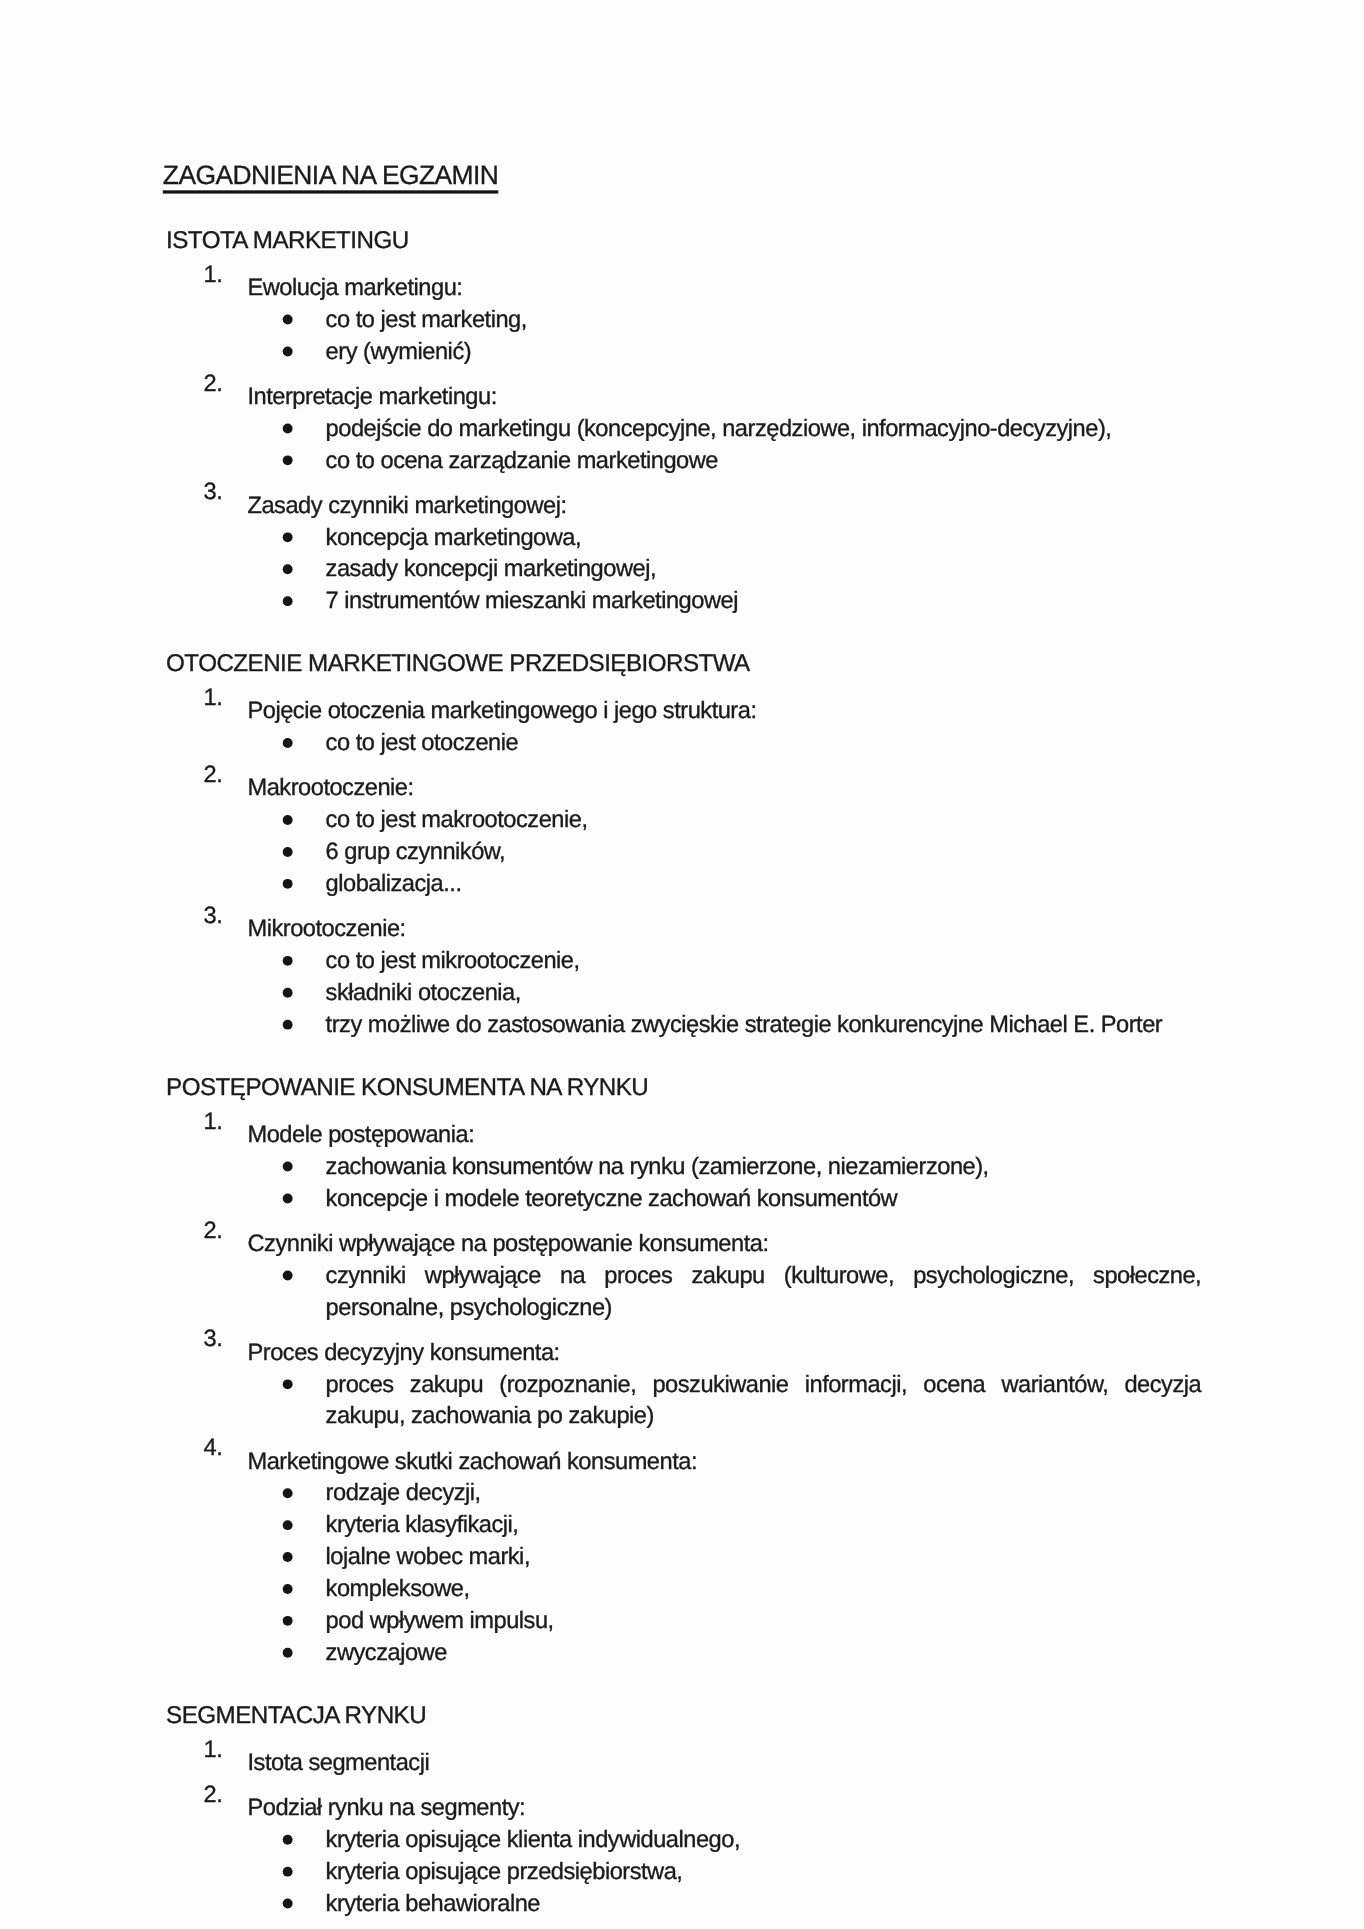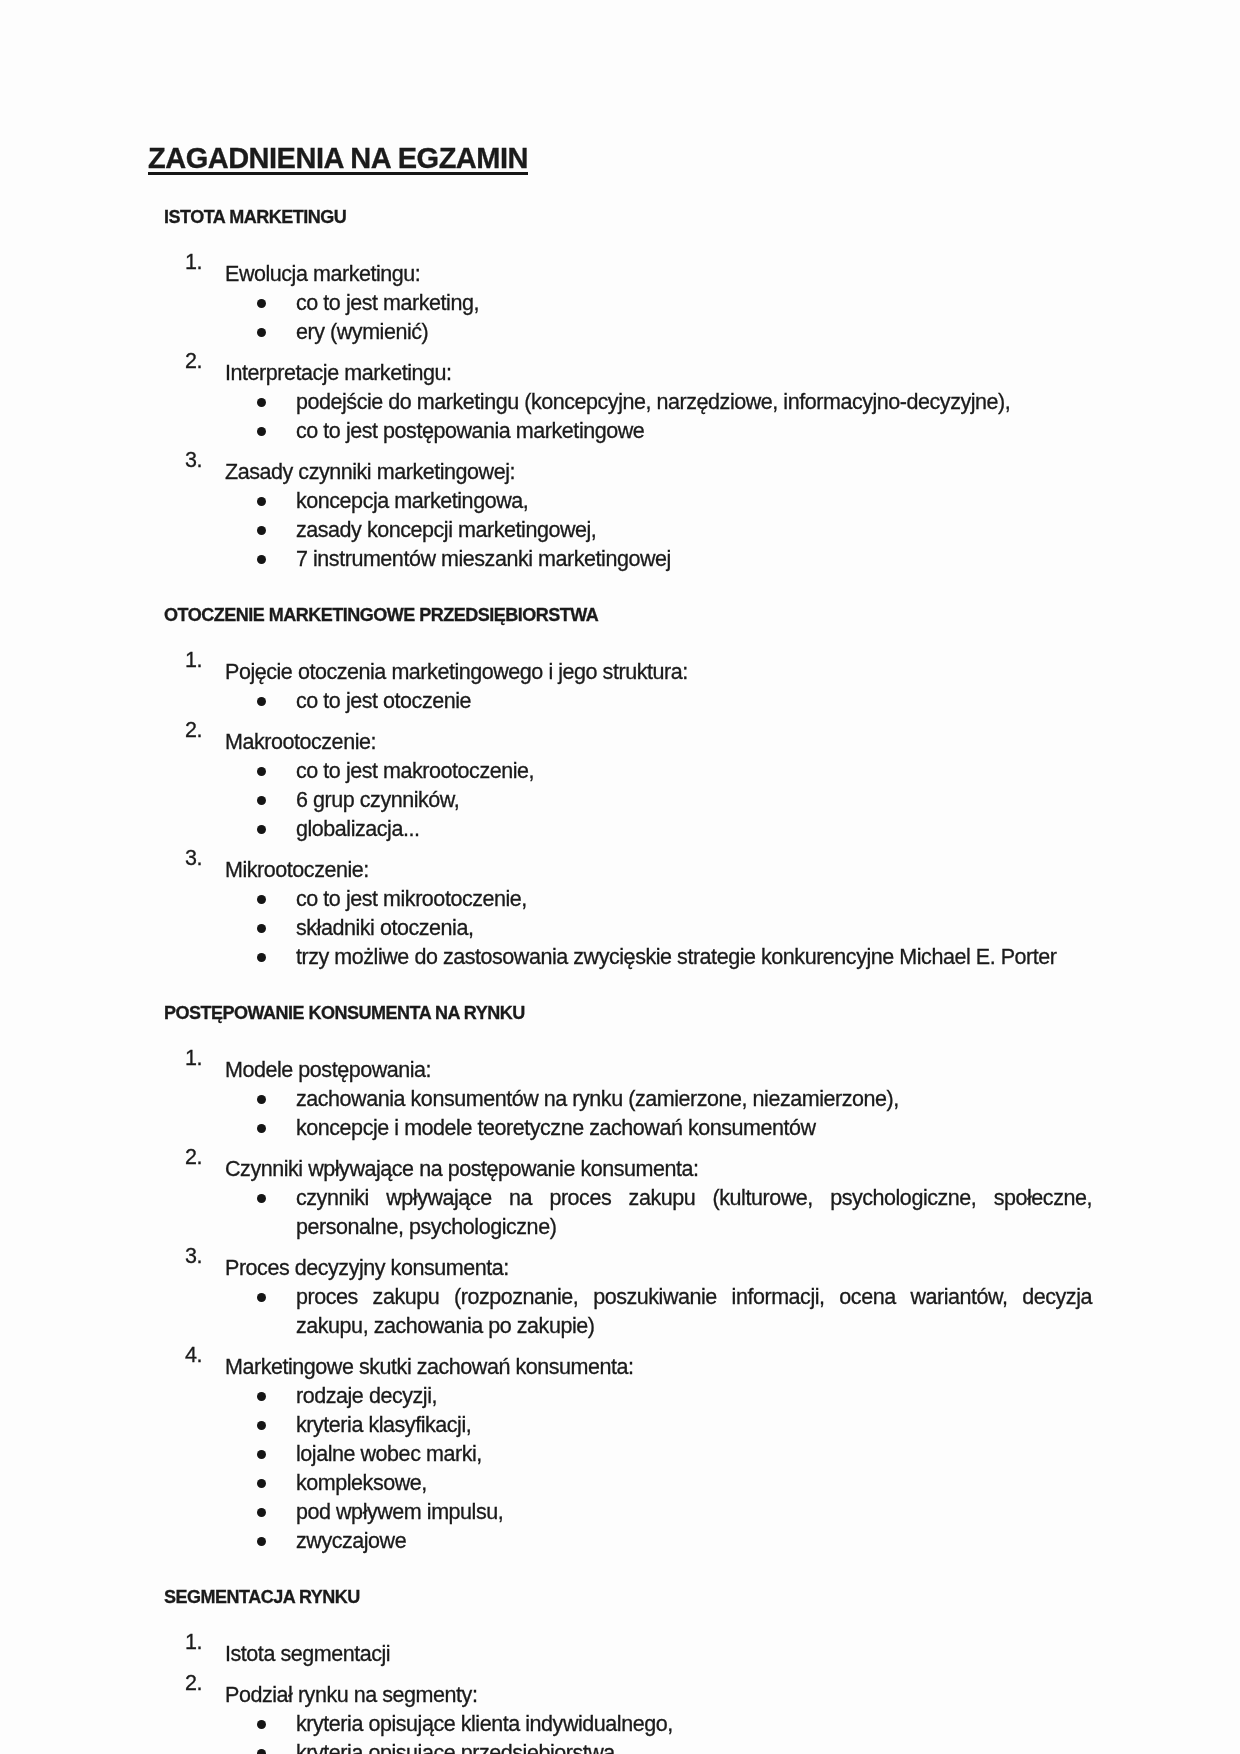--- a/index.html
+++ b/index.html
@@ -23,34 +23,34 @@
     width: 944px;
     font-size: 21.5px;
     line-height: 29px;
     letter-spacing: -0.45px;
     -webkit-text-stroke: 0.3px #161616;
     filter: blur(0.25px);
   }
   .doc-title {
     display: inline-block;
     margin: 0;
-    font-size: 29px;
-    font-weight: bold;
+    font-size: 24px;
+    font-weight: normal;
     letter-spacing: -0.5px;
     line-height: 25px;
     border-bottom: 3px solid #161616;
     padding-bottom: 1px;
   }
   .section {
     margin-top: 27px;
   }
   .section-heading {
-    margin: 16px;
-    font-size: 18px;
-    font-weight: bold;
+    margin: 3px;
+    font-size: 22px;
+    font-weight: normal;
     letter-spacing: -0.5px;
     line-height: 29px;
   }
   .item-row {
     display: flex;
     align-items: flex-start;
   }
   .item-num {
     flex: none;
     width: 40px;
@@ -112,21 +112,21 @@
       <span class="item-text">Interpretacje marketingu:</span>
     </div>
     <div>
   <div class="bullet-row">
     <span class="bullet-dot"></span>
     <span class="bullet-text">podejście do marketingu (koncepcyjne, narzędziowe, informacyjno-decyzyjne),</span>
   </div>
 
   <div class="bullet-row">
     <span class="bullet-dot"></span>
-    <span class="bullet-text">co to jest postępowania marketingowe</span>
+    <span class="bullet-text">co to ocena zarządzanie marketingowe</span>
   </div>
 </div>
   </div>
 
   <div>
     <div class="item-row">
       <span class="item-num">3.</span>
       <span class="item-text">Zasady czynniki marketingowej:</span>
     </div>
     <div>

